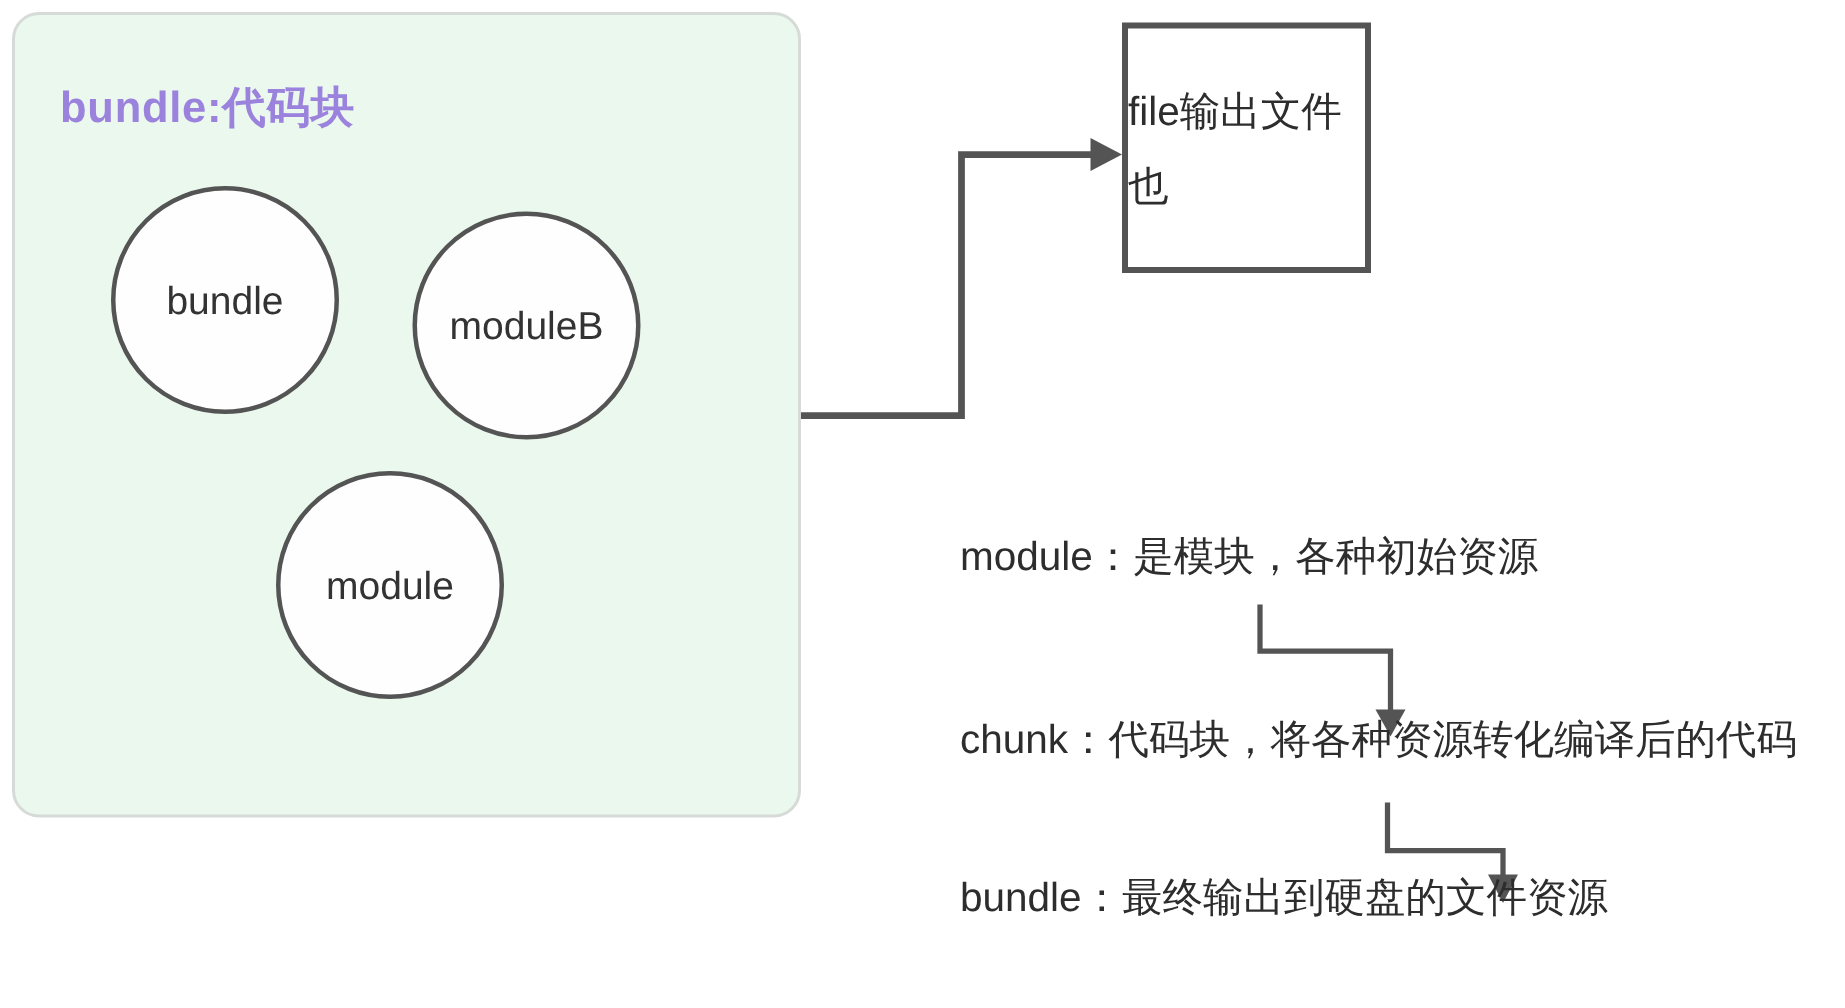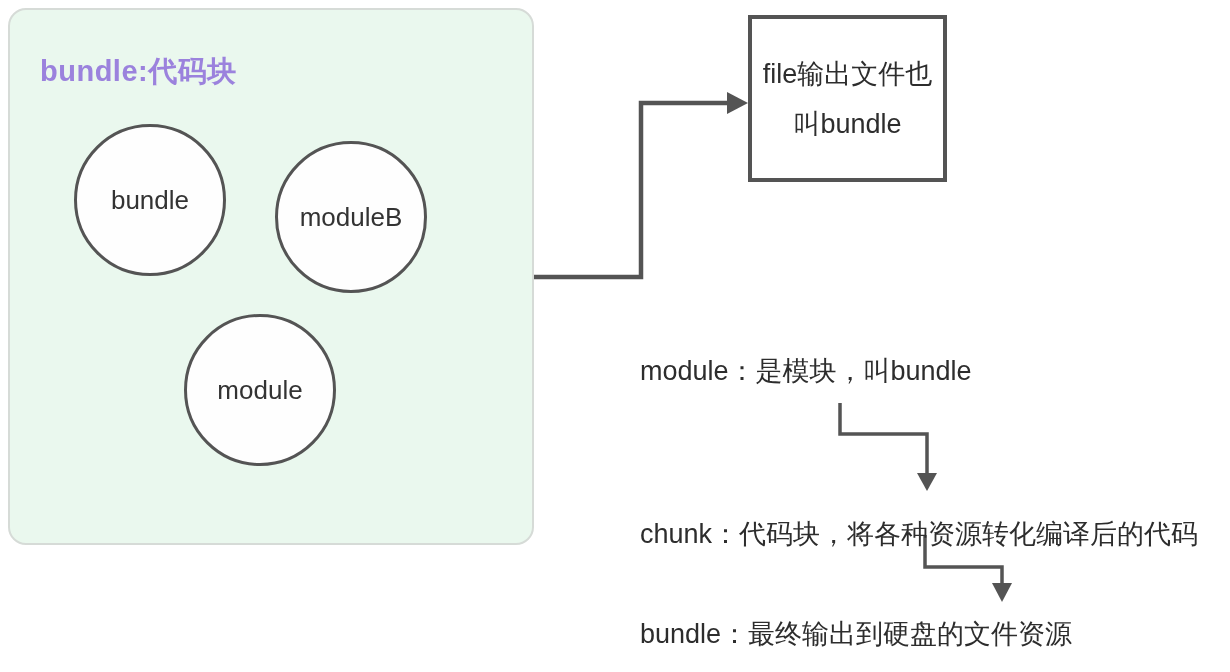--- a/index.html
+++ b/index.html
@@ -46,21 +46,21 @@
     color: var(--node-text, #333333);
   }
   .circle-a { left: 74px;  top: 124px; }
   .circle-b { left: 275px; top: 141px; justify-content: center; }
   .circle-c { left: 184px; top: 314px; }
 
   
   .bundle-box {
     position: absolute;
     left: 748px; top: 15px;
-    width: 199px; height: 167px;
+    width: 166px; height: 167px;
     box-sizing: border-box;
     border: 4px solid var(--shape-border, #545454);
     background: #ffffff;
     display: flex;
     flex-direction: column;
     align-items: center;
     justify-content: center;
     font-size: 27px;
     line-height: 50px;
     color: var(--text-color, #2d2d2d);
@@ -69,22 +69,22 @@
   
   .def {
     position: absolute;
     left: 640px;
     font-size: 27px;
     line-height: 31px;
     color: var(--text-color, #2d2d2d);
     white-space: nowrap;
   }
   .def-module { top: 356px; }
-  .def-chunk  { top: 519px; }
-  .def-bundle { top: 619px; }
+  .def-chunk  { top: 478px; }
+  .def-bundle { top: 583px; }
 
   
   .connectors {
     position: absolute;
     left: 0; top: 0;
     width: 1230px; height: 672px;
     pointer-events: none;
   }
   .connectors polyline {
     fill: none;
@@ -121,20 +121,19 @@
 
     <polyline points="840,403 840,434 927,434 927,476" stroke-width="3.5"></polyline>
     <polygon points="917,473 937,473 927,491"></polygon>
 
     <polyline points="925,535 925,567 1002,567 1002,586" stroke-width="3.5"></polyline>
     <polygon points="992,583 1012,583 1002,602"></polygon>
   </svg>
 
   <div class="bundle-box">
     <div>file输出文件也</div>
-    <div>叫bundle</div>
   </div>
 
-  <div class="def def-module">module：是模块，叫bundle</div>
+  <div class="def def-module">module：是模块，各种初始资源</div>
   <div class="def def-chunk">chunk：代码块，将各种资源转化编译后的代码</div>
   <div class="def def-bundle">bundle：最终输出到硬盘的文件资源</div>
 
 </div>
 
 </body></html>

